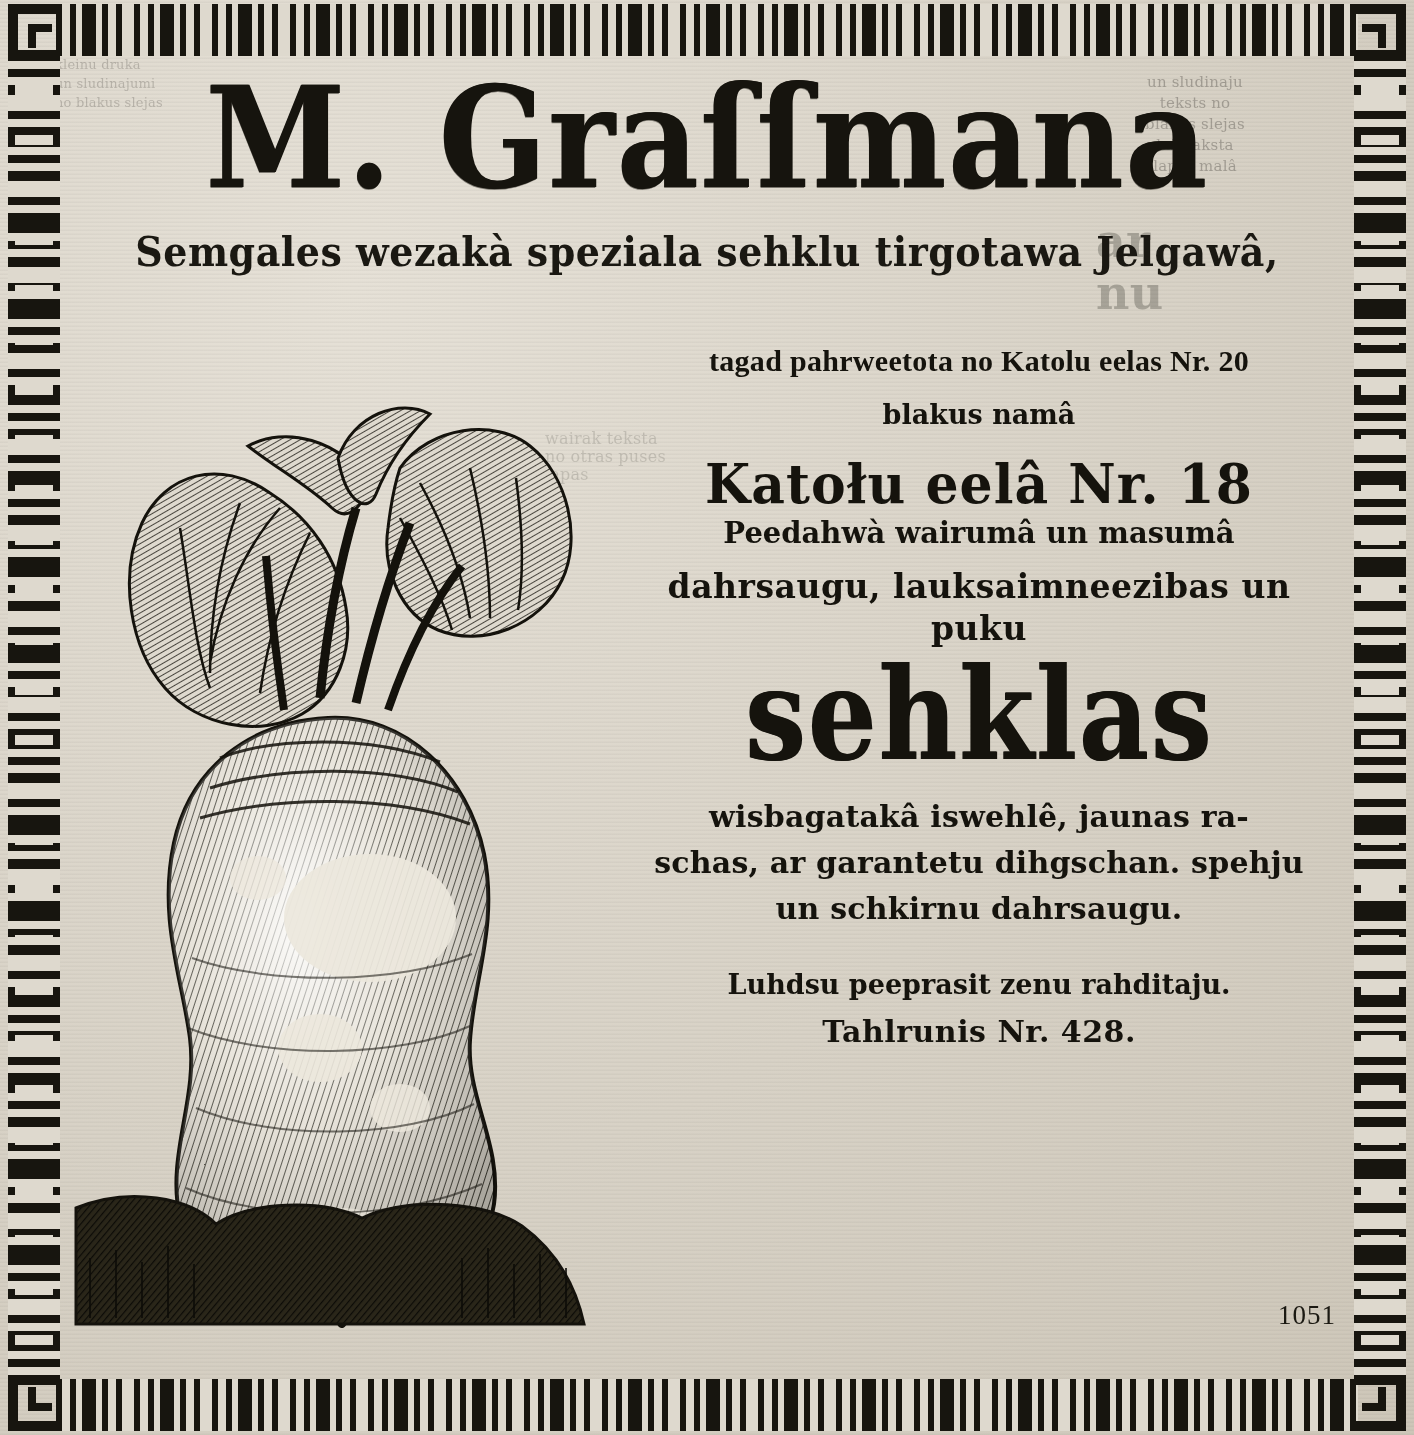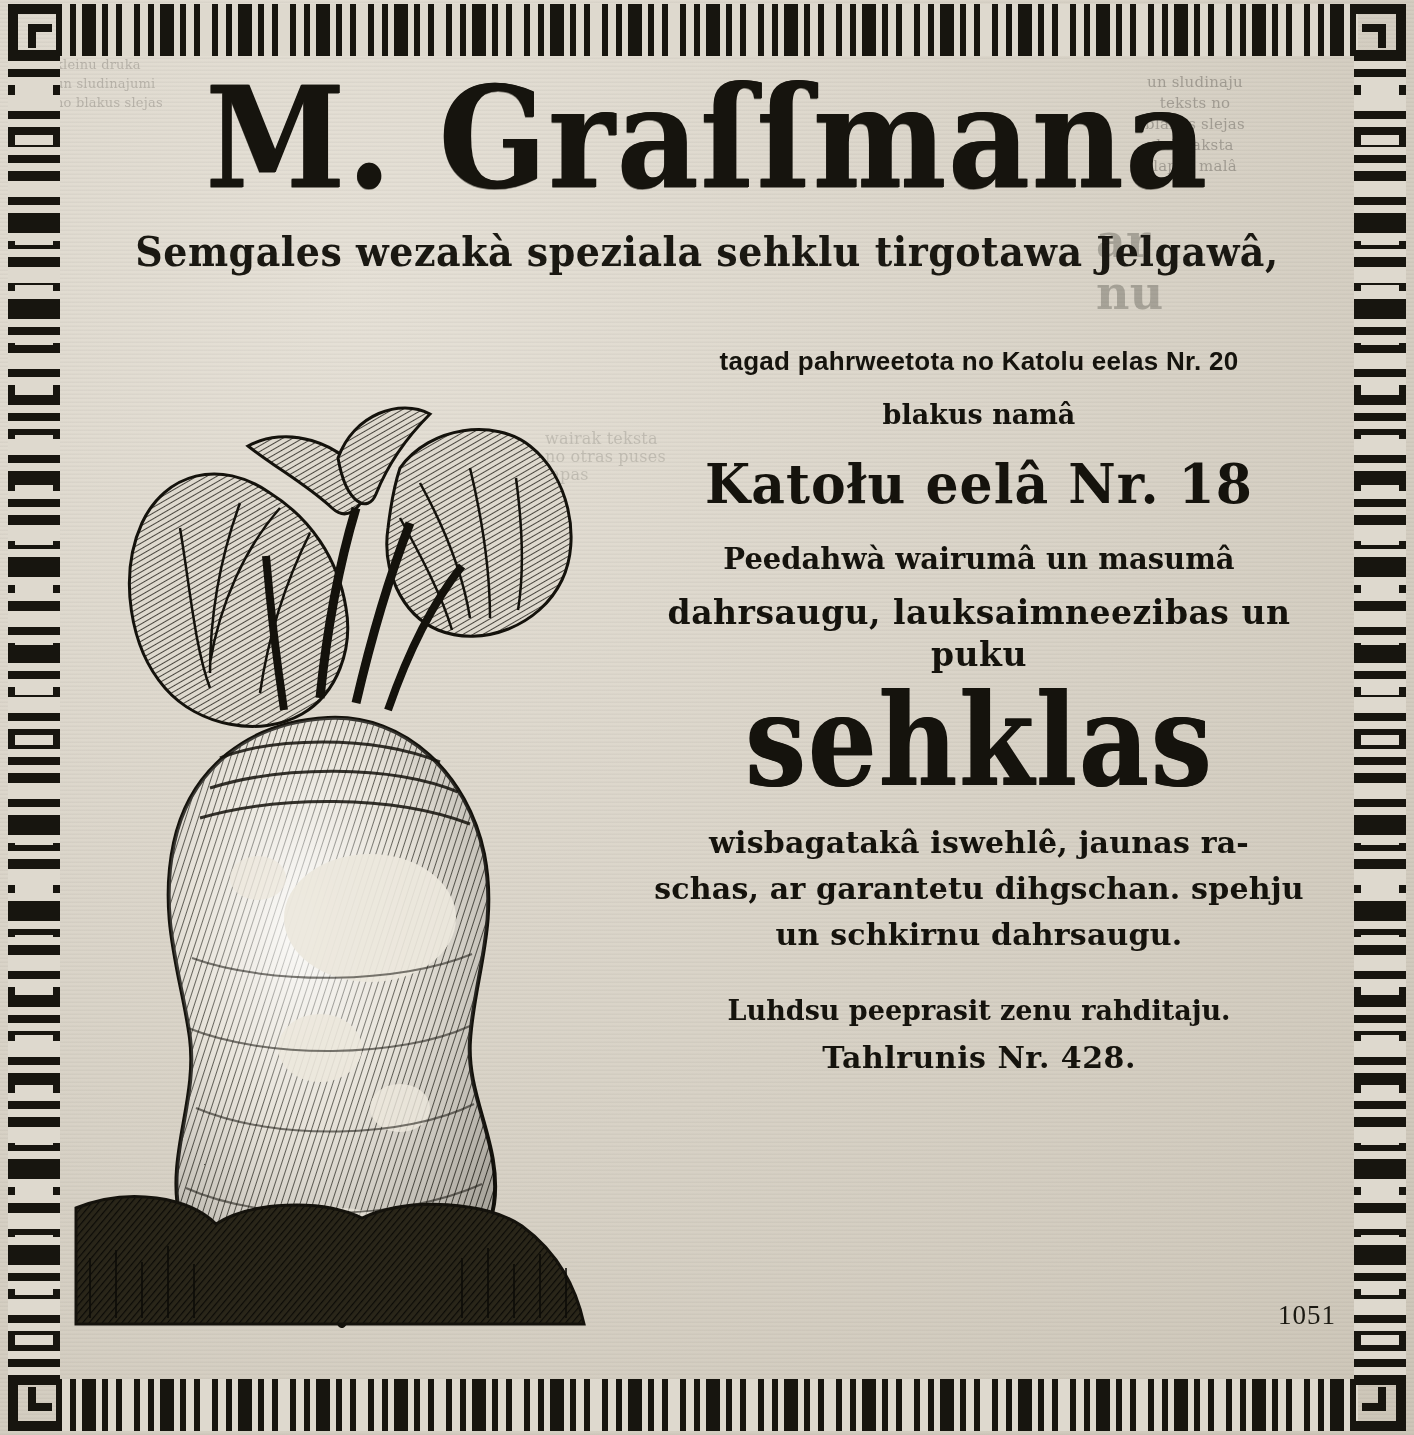--- a/index.html
+++ b/index.html
@@ -203,23 +203,23 @@
   }
   .col-text {
     flex: 1 1 auto;
     padding-left: 14px;
     padding-top: 44px;
     text-align: center;
     color: #15130d;
   }
 
   .line-small {
-    font-family: Liberation Sans, sans-serif;
-    font-weight: bold;
-    font-size: 26px;
+    font-family: Liberation Serif, serif;
+    font-weight: bold;
+    font-size: 30px;
     line-height: 34px;
     letter-spacing: .3px;
   }
   .line-blakus {
     font-family: "DejaVu Serif", serif;
     font-weight: bold;
     font-size: 27px;
     line-height: 34px;
     margin-top: 20px;
   }
@@ -230,21 +230,20 @@
     line-height: 60px;
     margin-top: 22px;
     letter-spacing: 1px;
     transform: scaleY(1.05);
   }
   .line-peedahwa {
     font-family: "DejaVu Serif", serif;
     font-weight: bold;
     font-size: 29px;
     line-height: 38px;
-    margin-top: 26px;
   }
   .line-dahrsaugu {
     font-family: "DejaVu Serif", serif;
     font-weight: bold;
     font-size: 33px;
     line-height: 42px;
     margin-top: 14px;
     letter-spacing: .5px;
   }
   .line-sehklas {

